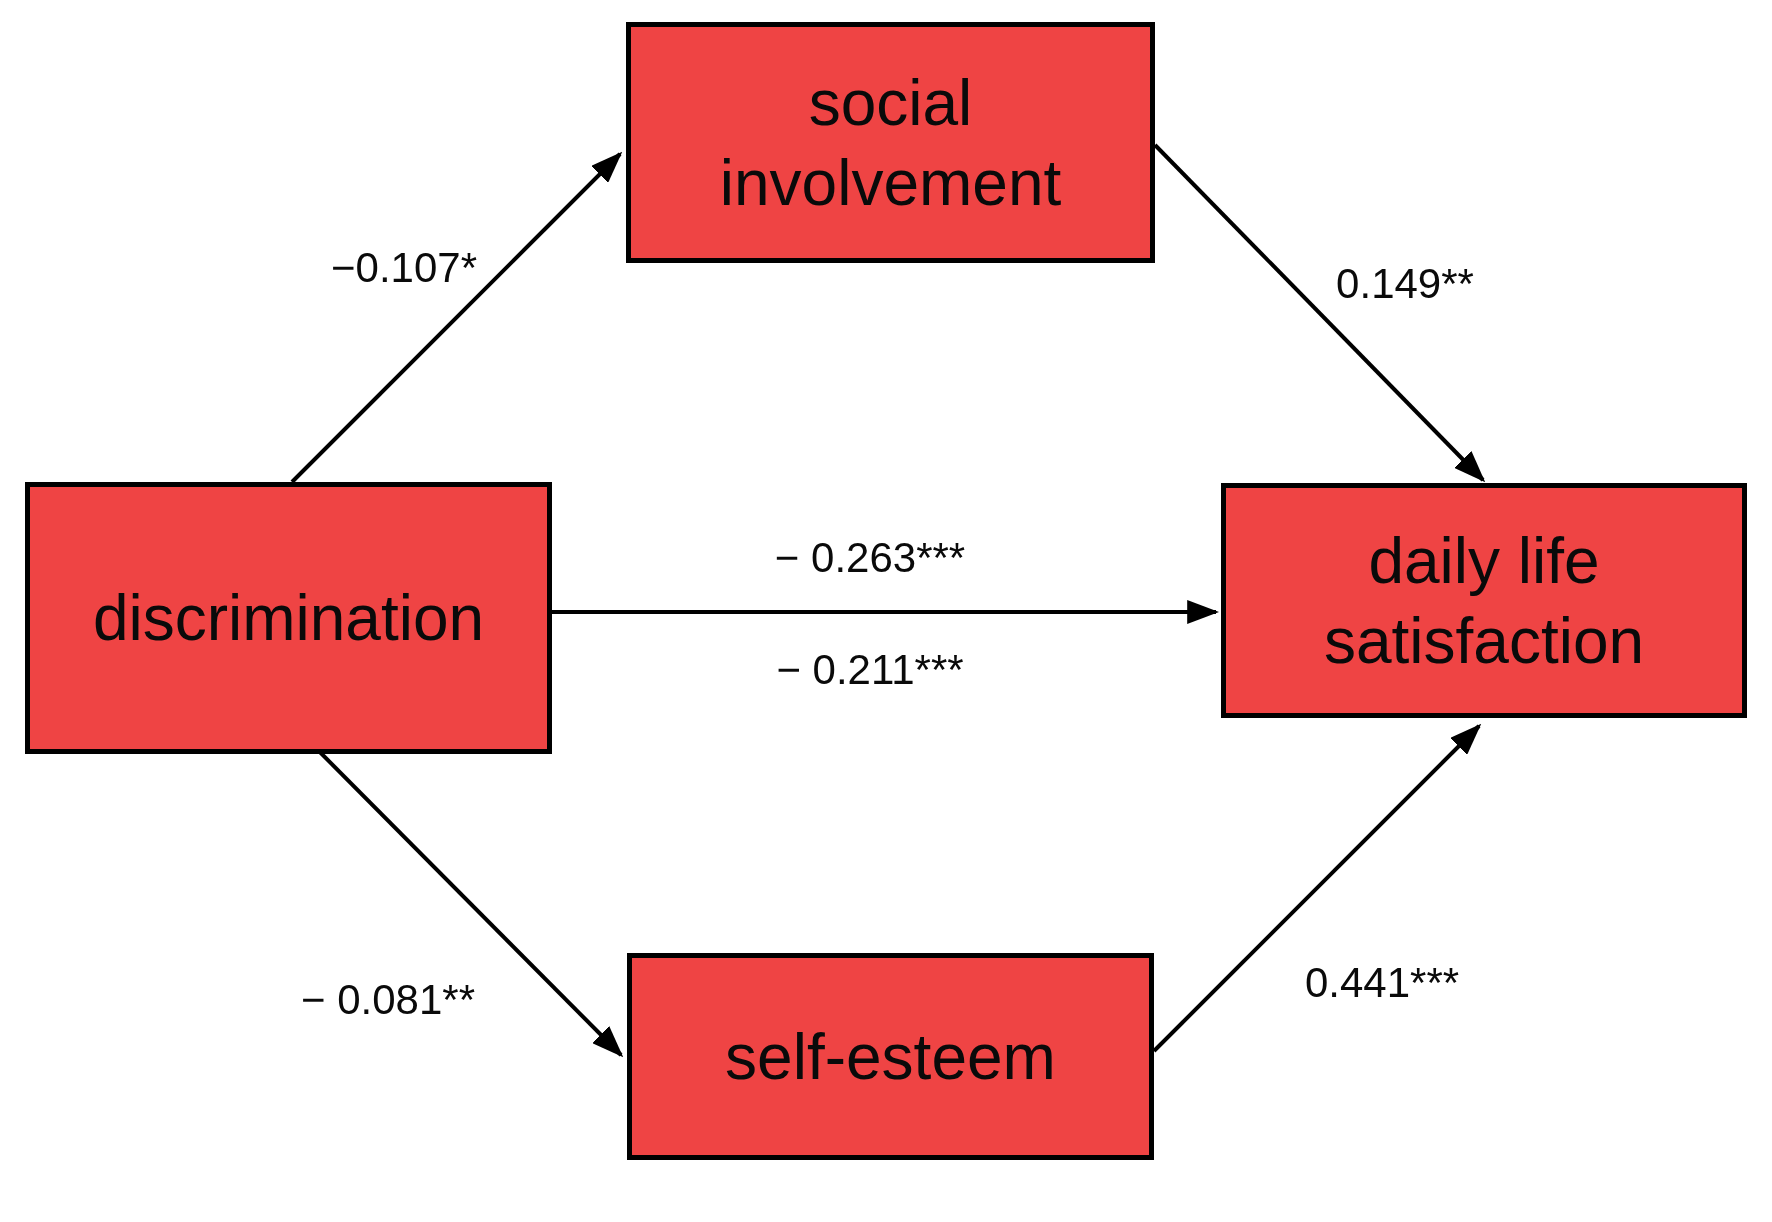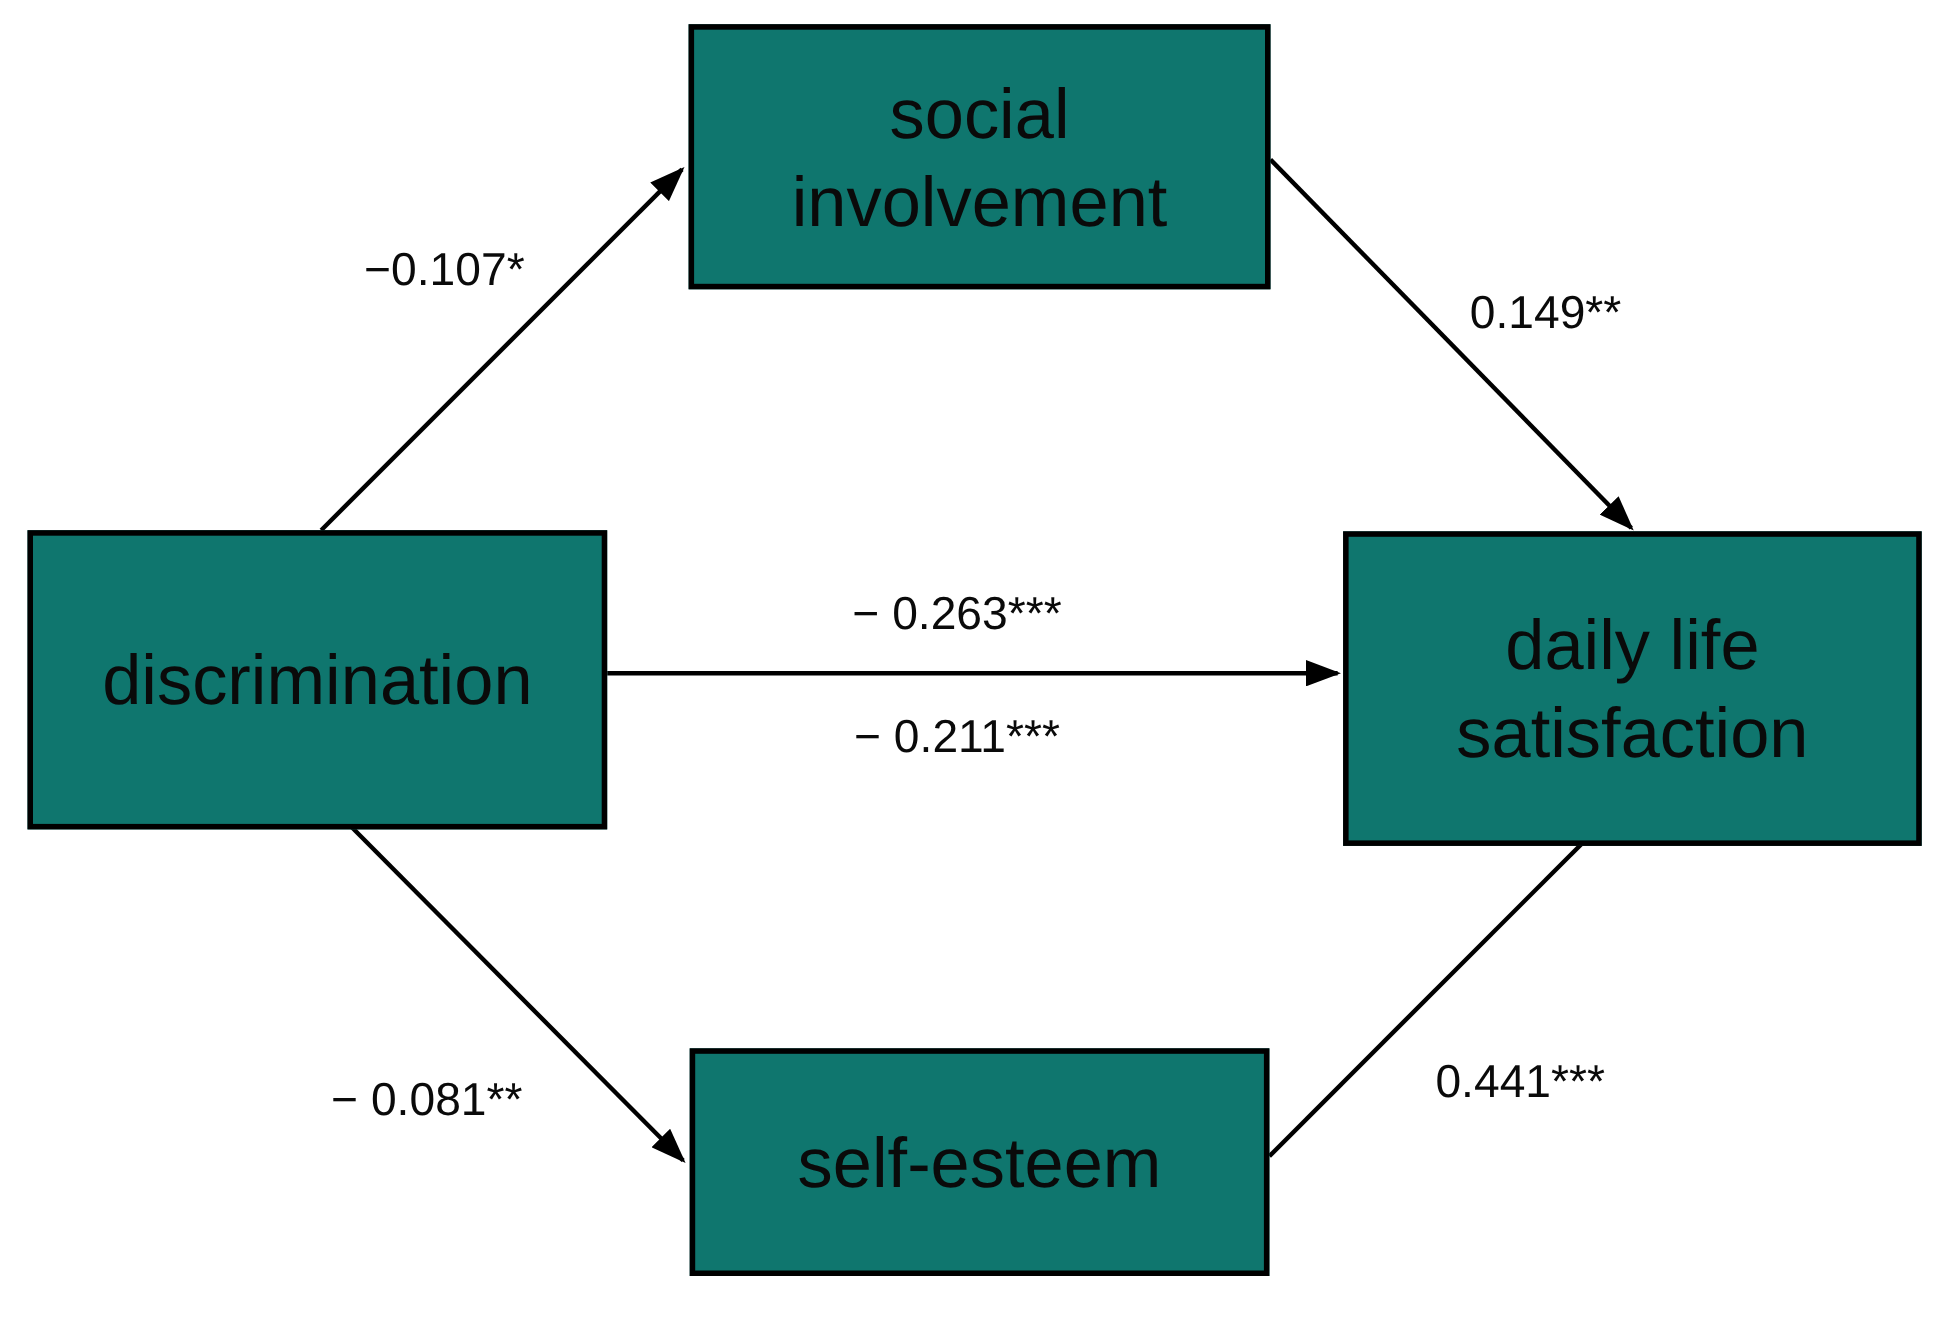--- a/index.html
+++ b/index.html
@@ -19,44 +19,44 @@
     position: absolute;
     left: 0;
     top: 0;
     width: 1772px;
     height: 1222px;
   }
   .node {
     position: absolute;
     box-sizing: border-box;
     border: 5px solid #000000;
-    background: #0f766e;
+    background: #ef4444;
     display: flex;
     align-items: center;
     justify-content: center;
     text-align: center;
     font-size: 64px;
     line-height: 1.25;
     color: #0a0a0a;
     letter-spacing: 0px;
     padding: 0 20px;
   }
   .node-social          { left: 626px;  top: 22px;  width: 529px; height: 241px; }
   .node-discrimination  { left: 25px;   top: 482px; width: 527px; height: 272px; }
-  .node-daily           { left: 1221px; top: 483px; width: 526px; height: 286px; }
+  .node-daily           { left: 1221px; top: 483px; width: 526px; height: 235px; }
   .node-selfesteem      { left: 627px;  top: 953px; width: 527px; height: 207px; }
 
   .coef {
     position: absolute;
     transform: translate(-50%, -50%);
     font-size: 42px;
     color: #0a0a0a;
     white-space: nowrap;
   }
-  .coef-a { left: 404px;  top: 245px; }
+  .coef-a { left: 404px;  top: 268px; }
   .coef-b { left: 1405px; top: 268px; margin-top: 16px; }
   .coef-c1 { left: 870px; top: 558px; }
   .coef-c2 { left: 870px; top: 670px; }
   .coef-d { left: 388px;  top: 1000px; }
   .coef-e { left: 1382px; top: 983px; }
 </style>
 </head>
 <body>
 
 <div class="canvas">

